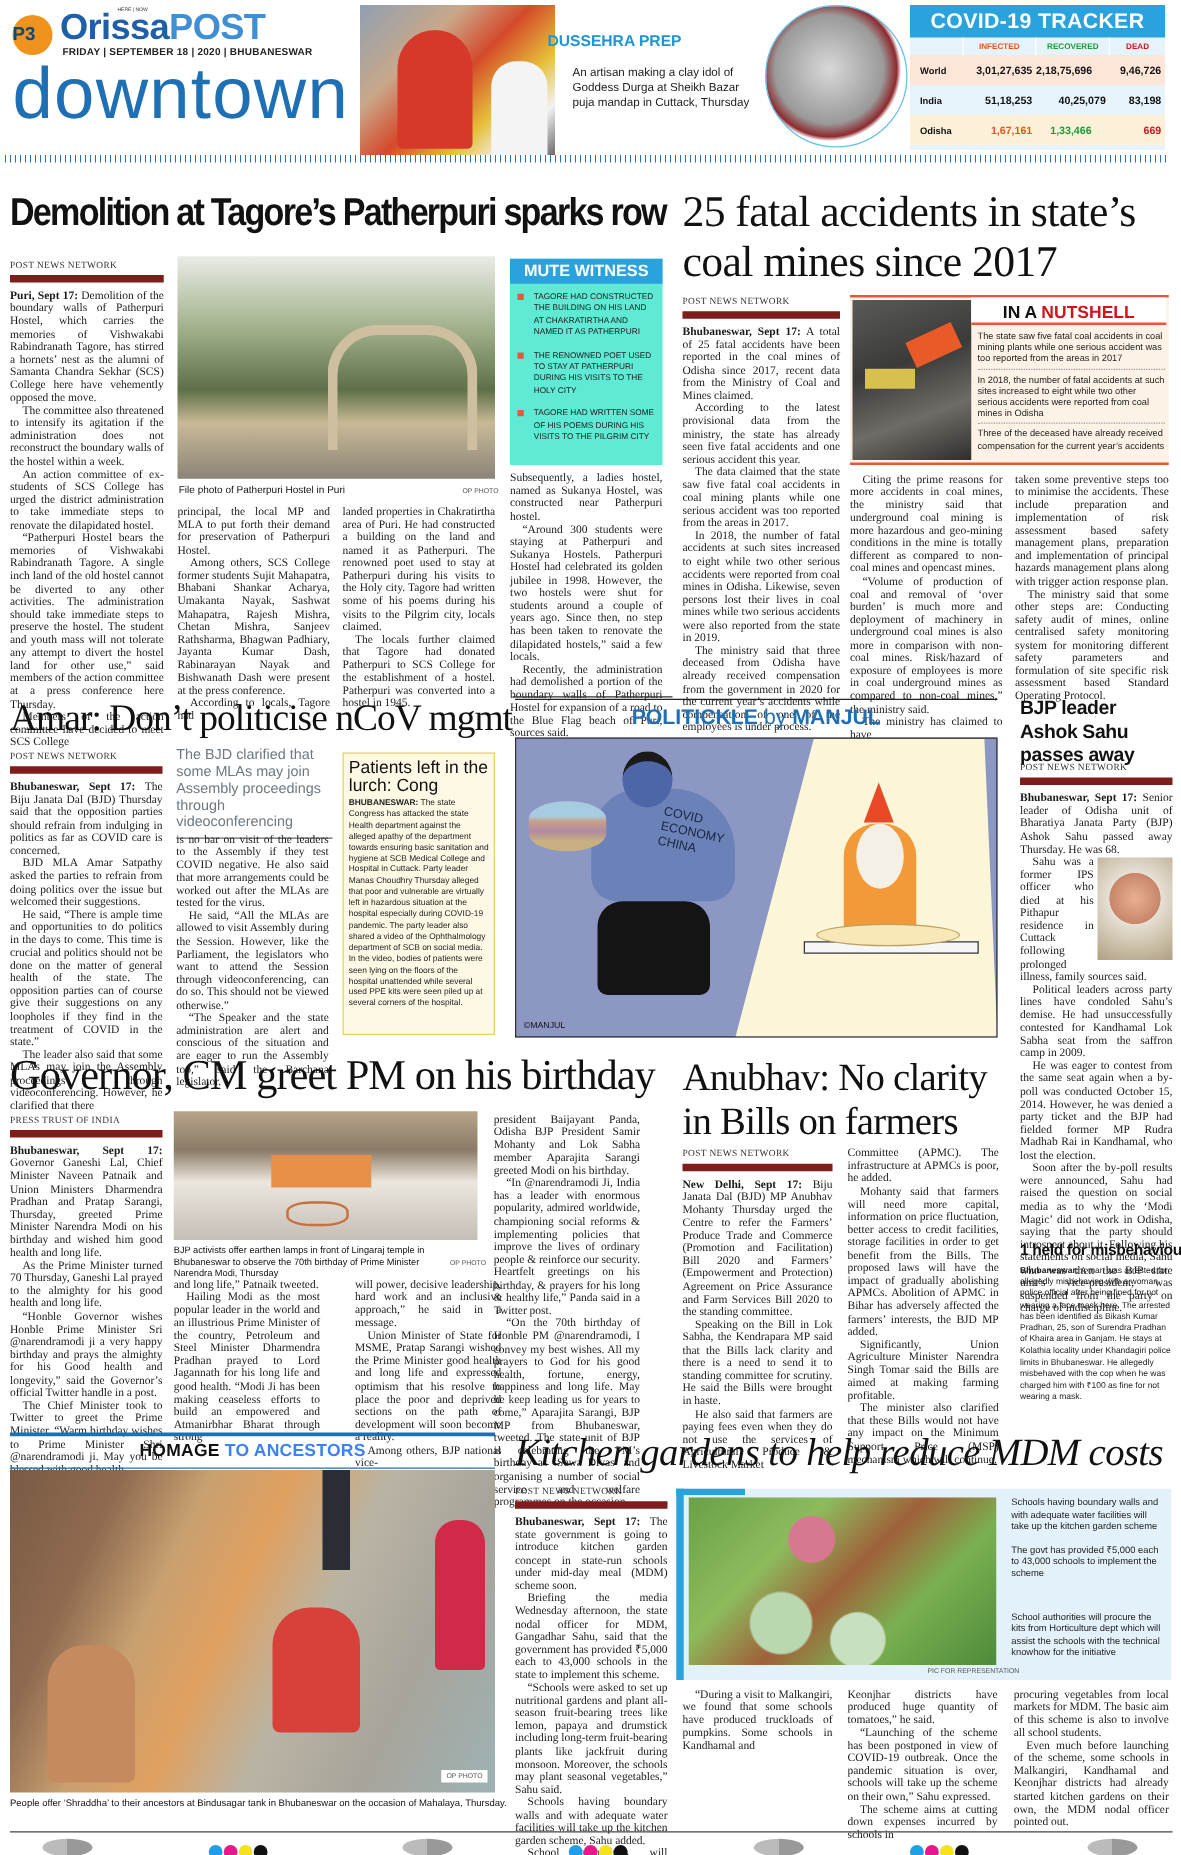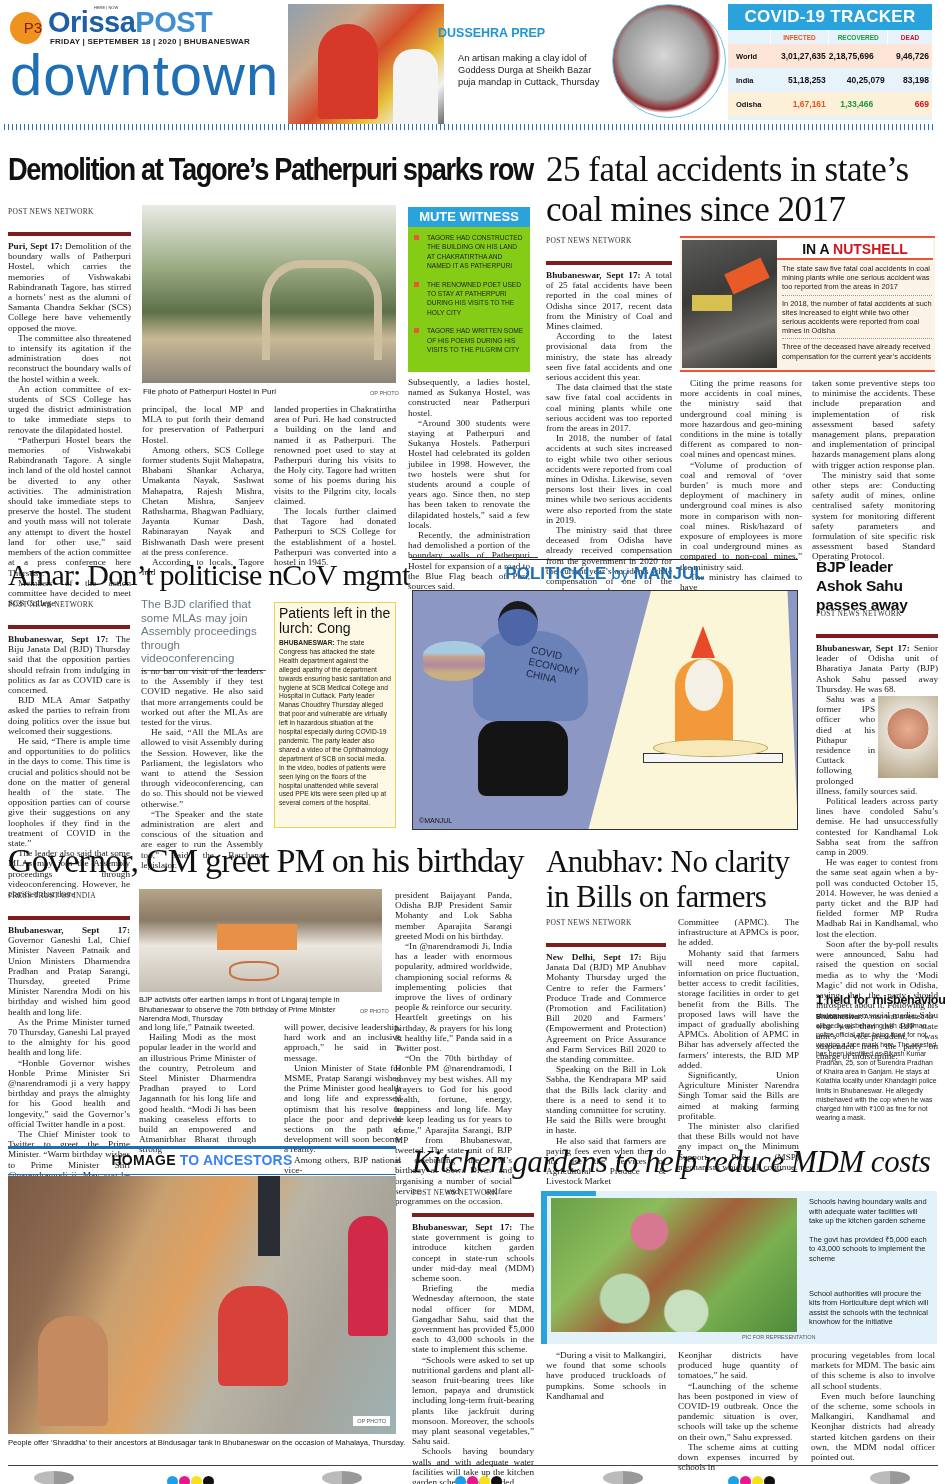--- a/index.html
+++ b/index.html
@@ -4,34 +4,34 @@
 <style>
 *{box-sizing:border-box;margin:0;padding:0}
 body{width:945px;height:1484px;background:#fff;position:relative;overflow:hidden;font-family:"DejaVu Serif",serif;color:#111}
 .abs{position:absolute}
 .sans{font-family:"Liberation Sans",sans-serif}
 .serif{font-family:"Liberation Serif",serif}
 .body{font-family:"Liberation Serif",serif;font-size:9.2px;line-height:10.2px;text-align:justify;color:#1a1a1a}
 .body p{text-indent:10px}
 .body p.first{text-indent:0}
 .dateline{font-weight:bold}
-.byline{font-family:"Liberation Serif",serif;font-size:7.5px;letter-spacing:.3px;color:#333;border-bottom:4px solid #7f1d1d;padding-bottom:16px;margin-bottom:5px}
+.byline{font-family:"Liberation Serif",serif;font-size:7.5px;letter-spacing:.3px;color:#333;border-bottom:6px solid #7f1d1d;padding-bottom:4px;margin-bottom:5px}
 .dotrule{height:6px;background:repeating-linear-gradient(90deg,#2a6fb0 0 1px,transparent 1px 4px)}
 .photo{background:#7a8a6a;overflow:hidden}
 .caption{font-family:"Liberation Sans",sans-serif;font-size:8px;color:#111}
 .credit{font-family:"Liberation Sans",sans-serif;font-size:5.5px;color:#555}
 .head-serif{font-family:"Liberation Serif",serif;color:#111;line-height:1}
 .cmyk span{display:inline-block;width:11px;height:11px;border-radius:50%;margin-right:1px}
 .reg{width:40px;height:14px;border-radius:50%;background:linear-gradient(90deg,#bbb 50%,#999 50%)}
 </style>
 </head>
 <body>
 
 <div class="abs" style="left:0;top:0;width:285px;height:135px">
-  <div class="abs sans" style="left:10px;top:12px;width:32px;height:32px;border-radius:50%;background:#f0921e;color:#7f1d1d;font-weight:normal;font-size:15px;line-height:32px;text-align:right">P3</div>
+  <div class="abs sans" style="left:10px;top:12px;width:32px;height:32px;border-radius:50%;background:#f0921e;color:#0c4a6e;font-weight:bold;font-size:15px;line-height:32px;text-align:left">P3</div>
   <div class="abs sans" style="left:48px;top:6px;font-size:29px;font-weight:bold;letter-spacing:-0.5px">
     <span style="color:#1e5fa8">Orissa</span><span style="color:#3f8fd2">POST</span>
   </div>
   <div class="abs sans" style="left:94px;top:5px;font-size:4px;color:#333">HERE | NOW</div>
   <div class="abs sans" style="left:50px;top:37px;font-size:8px;font-weight:bold;color:#222;letter-spacing:.2px">FRIDAY | SEPTEMBER 18 | 2020 | BHUBANESWAR</div>
   <div class="abs sans" style="left:10px;top:46px;font-size:58px;color:#1e6fb4;font-weight:normal;letter-spacing:1px;line-height:1">downtown</div>
 </div>
 
 <div class="abs photo" style="left:288px;top:4px;width:156px;height:120px;background:linear-gradient(135deg,#8fa0b0 0%,#c9a88a 30%,#d44a2a 50%,#e6c03a 70%,#f2f2f2 85%,#6a6a6a 100%)">
   <div class="abs" style="left:30px;top:20px;width:60px;height:95px;background:#d6382a;border-radius:30px 30px 4px 4px"></div>
@@ -97,21 +97,21 @@
 <div class="abs body" style="left:142px;top:404px;width:122px">
   <p class="first">principal, the local MP and MLA to put forth their demand for preservation of Patherpuri Hostel.</p>
   <p>Among others, SCS College former students Sujit Mahapatra, Bhabani Shankar Acharya, Umakanta Nayak, Sashwat Mahapatra, Rajesh Mishra, Chetan Mishra, Sanjeev Rathsharma, Bhagwan Padhiary, Jayanta Kumar Dash, Rabinarayan Nayak and Bishwanath Dash were present at the press conference.</p>
   <p>According to locals, Tagore had</p>
 </div>
 <div class="abs body" style="left:274px;top:404px;width:122px">
   <p class="first">landed properties in Chakratirtha area of Puri. He had constructed a building on the land and named it as Patherpuri. The renowned poet used to stay at Patherpuri during his visits to the Holy city. Tagore had written some of his poems during his visits to the Pilgrim city, locals claimed.</p>
   <p>The locals further claimed that Tagore had donated Patherpuri to SCS College for the establishment of a hostel. Patherpuri was converted into a hostel in 1945.</p>
 </div>
 
-<div class="abs" style="left:408px;top:207px;width:122px;height:165px;background:#84cc16">
+<div class="abs" style="left:408px;top:207px;width:122px;height:165px;background:#5eead4">
   <div class="sans" style="background:#2aa3dc;color:#fff;font-weight:bold;font-size:13px;height:20px;line-height:20px;text-align:center">MUTE WITNESS</div>
   <div class="sans" style="padding:6px 4px 0 4px;font-size:6.6px;line-height:9.4px;color:#222">
     <div style="display:flex;margin-bottom:9px">
         <span style="width:5px;height:5px;background:#e8573a;flex:none;margin:2px 8px 0 2px"></span>
         <span>TAGORE HAD CONSTRUCTED THE BUILDING ON HIS LAND AT CHAKRATIRTHA AND NAMED IT AS PATHERPURI</span>
       </div>
     <div style="display:flex;margin-bottom:9px">
         <span style="width:5px;height:5px;background:#e8573a;flex:none;margin:2px 8px 0 2px"></span>
         <span>THE RENOWNED POET USED TO STAY AT PATHERPURI DURING HIS VISITS TO THE HOLY CITY</span>
       </div>

